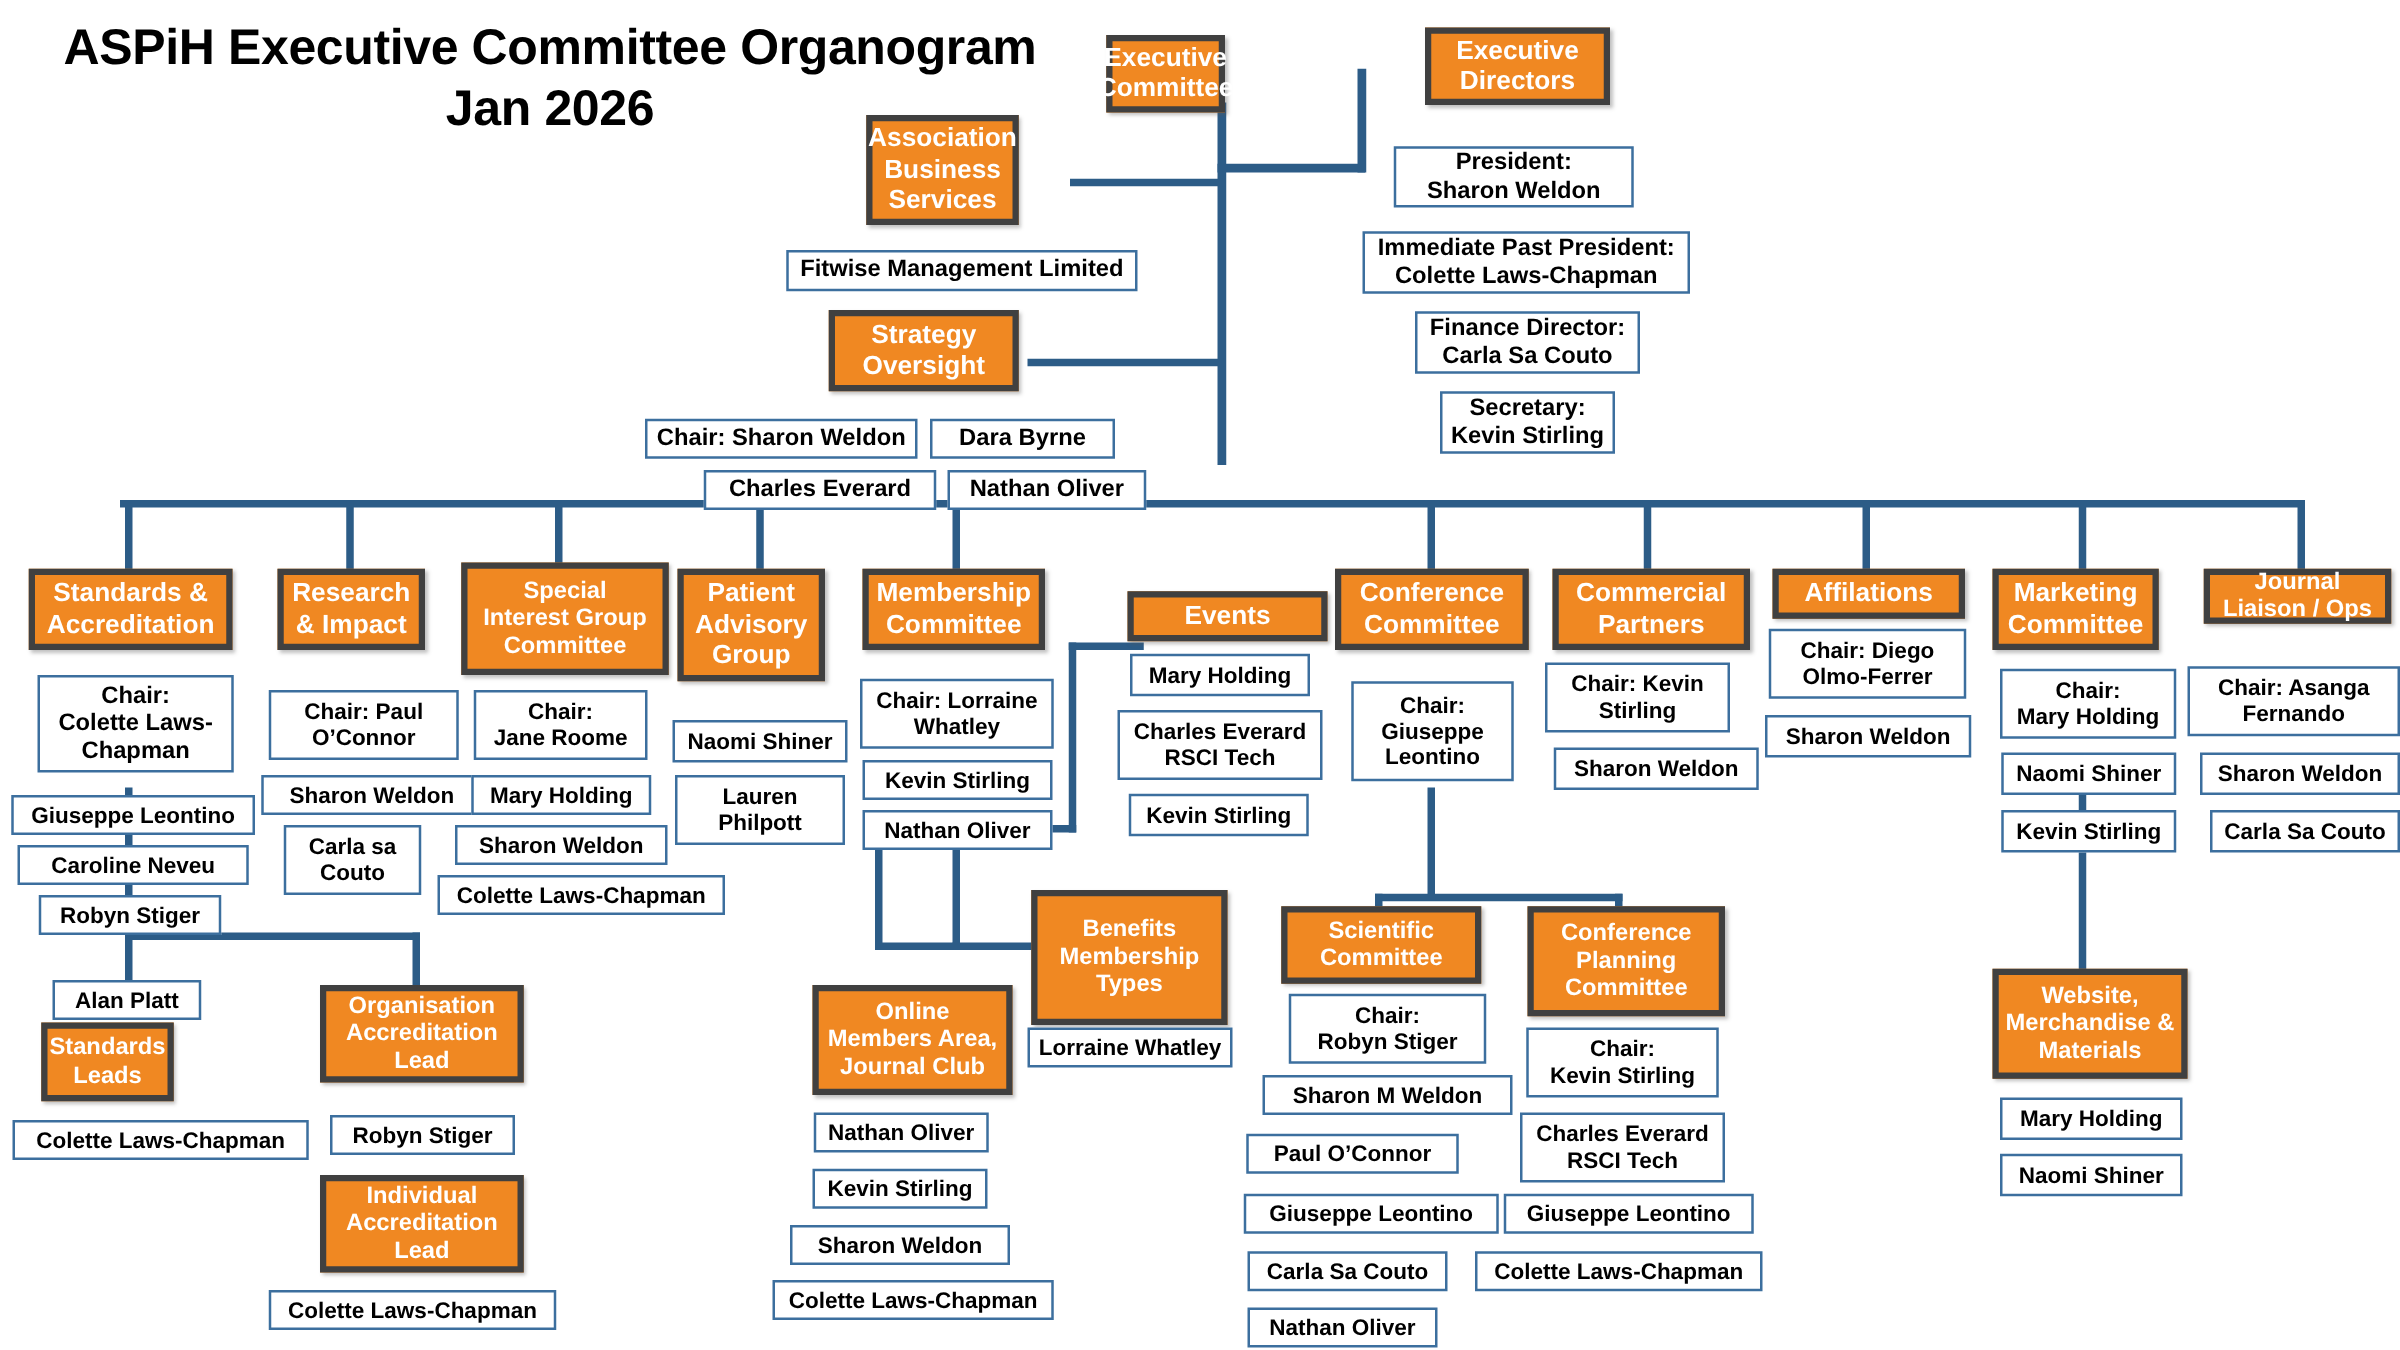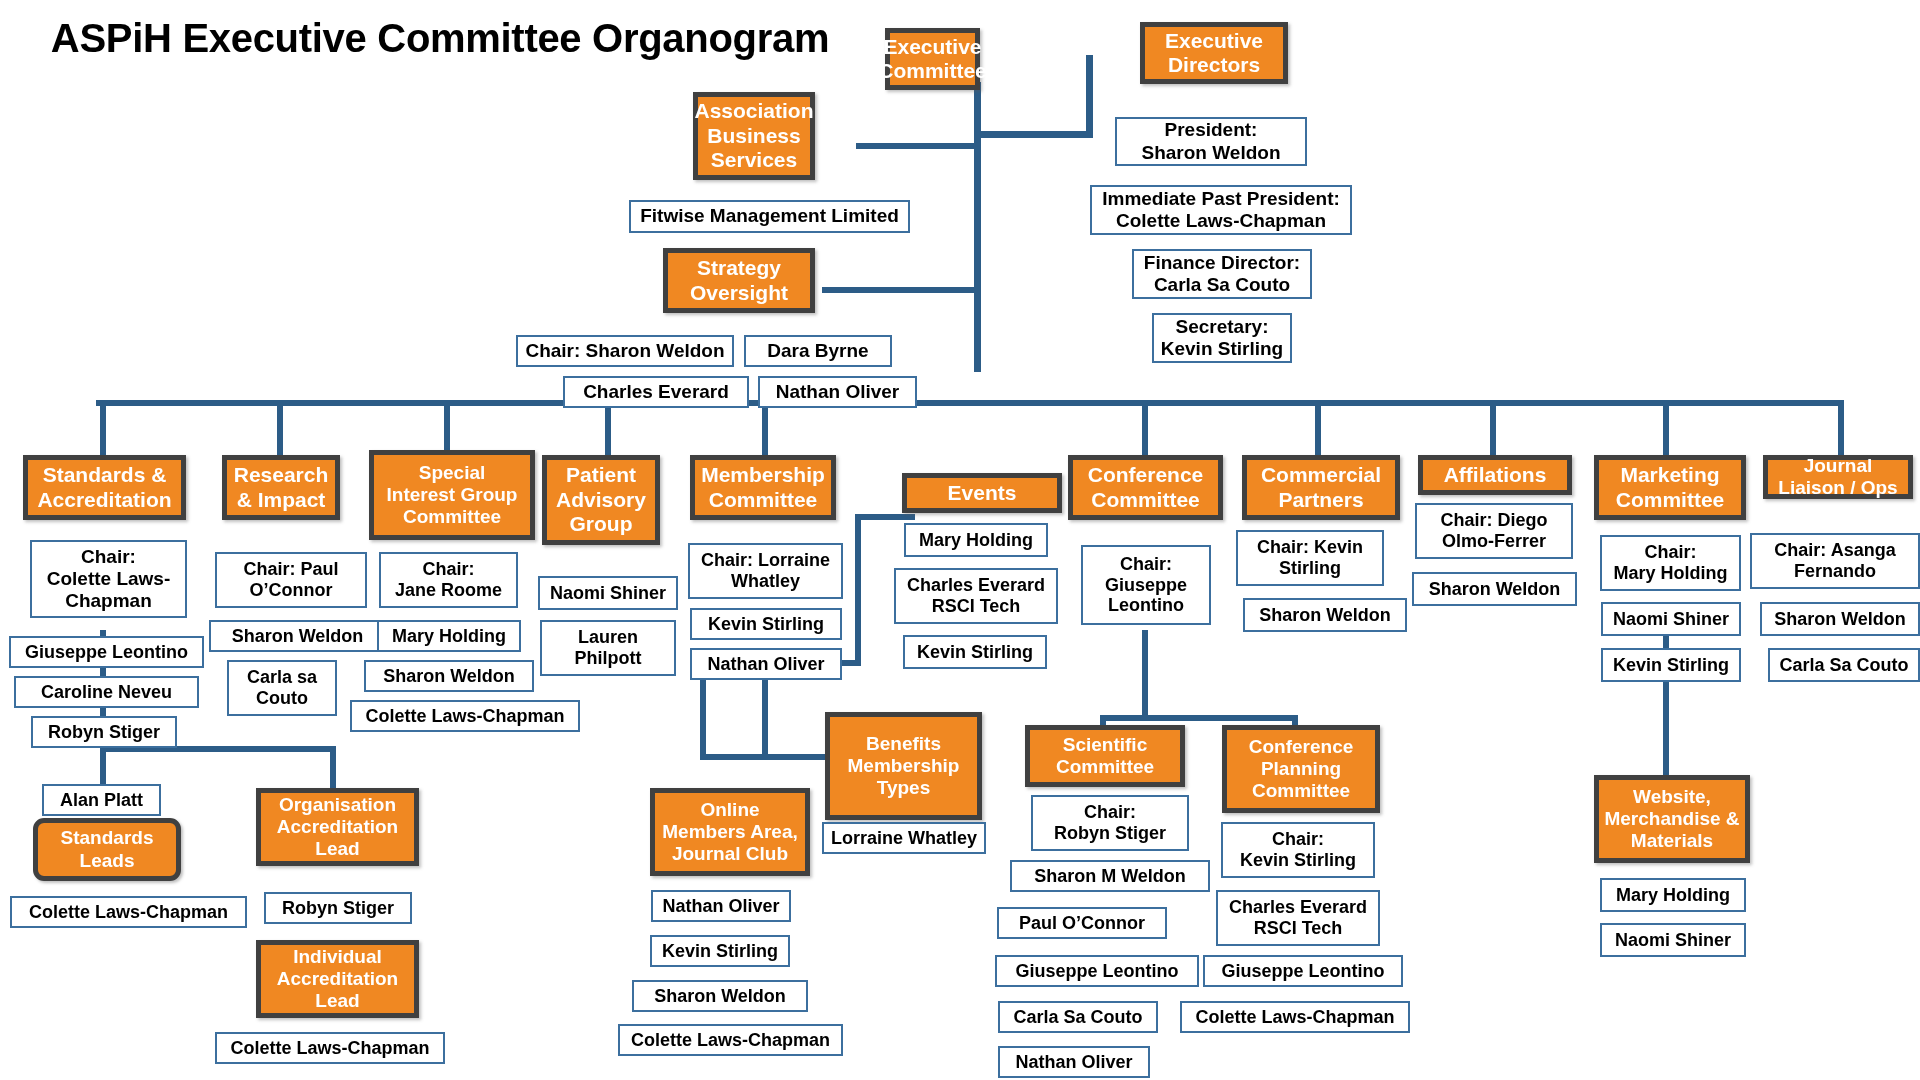--- a/index.html
+++ b/index.html
@@ -71,20 +71,21 @@
   .node.leaf.small { font-size: 18px; }
   .node.header.small { font-size: 19px; }
 </style>
 </head>
 <body>
 
 <div id="canvas">
 
   <div id="chart-title">
     <span>ASPiH Executive Committee  Organogram</span>
+    <span class="line2">Jan 2026</span>
   </div>
 
   <div class="conn" style="left:974px;top:82px;width:7px;height:290px;"></div>
 
   <div class="conn" style="left:974px;top:131px;width:118px;height:7px;"></div>
   <div class="conn" style="left:1086px;top:55px;width:7px;height:83px;"></div>
 
   <div class="conn" style="left:856px;top:143px;width:122px;height:6px;"></div>
 
   <div class="conn" style="left:822px;top:287px;width:157px;height:6px;"></div>
@@ -140,21 +141,21 @@
   <div class="node leaf" style="left:744px;top:335px;width:148px;height:32px;">Dara Byrne</div>
   <div class="node leaf" style="left:563px;top:376px;width:186px;height:32px;">Charles Everard</div>
   <div class="node leaf" style="left:758px;top:376px;width:159px;height:32px;">Nathan Oliver</div>
 
   <div class="node header" style="left:23px;top:455px;width:163px;height:65px;">Standards &amp;<br>Accreditation</div>
   <div class="node leaf" style="left:30px;top:540px;width:157px;height:78px;">Chair:<br>Colette Laws-<br>Chapman</div>
   <div class="node leaf small" style="left:9px;top:636px;width:195px;height:32px;">Giuseppe Leontino</div>
   <div class="node leaf small" style="left:14px;top:676px;width:185px;height:32px;">Caroline Neveu</div>
   <div class="node leaf small" style="left:31px;top:716px;width:146px;height:32px;">Robyn Stiger</div>
   <div class="node leaf small" style="left:42px;top:784px;width:119px;height:32px;">Alan Platt</div>
-  <div class="node header small" style="left:33px;top:818px;width:148px;height:63px;border-radius:11px;">Standards<br>Leads</div>
+  <div class="node header small" style="left:33px;top:818px;width:106px;height:63px;">Standards<br>Leads</div>
   <div class="node leaf small" style="left:10px;top:896px;width:237px;height:32px;">Colette Laws-Chapman</div>
 
   <div class="node header" style="left:222px;top:455px;width:118px;height:65px;">Research<br>&amp; Impact</div>
   <div class="node leaf small" style="left:215px;top:552px;width:152px;height:56px;">Chair: Paul<br>O’Connor</div>
   <div class="node leaf small" style="left:209px;top:620px;width:177px;height:32px;">Sharon Weldon</div>
   <div class="node leaf small" style="left:227px;top:660px;width:110px;height:56px;">Carla sa<br>Couto</div>
   <div class="node header small" style="left:256px;top:788px;width:163px;height:78px;">Organisation<br>Accreditation<br>Lead</div>
   <div class="node leaf small" style="left:264px;top:892px;width:148px;height:32px;">Robyn Stiger</div>
   <div class="node header small" style="left:256px;top:940px;width:163px;height:78px;">Individual<br>Accreditation<br>Lead</div>
   <div class="node leaf small" style="left:215px;top:1032px;width:230px;height:32px;">Colette Laws-Chapman</div>
@@ -206,21 +207,21 @@
   <div class="node leaf small" style="left:1180px;top:1001px;width:230px;height:32px;">Colette Laws-Chapman</div>
 
   <div class="node header" style="left:1242px;top:455px;width:158px;height:65px;">Commercial<br>Partners</div>
   <div class="node leaf small" style="left:1236px;top:530px;width:148px;height:56px;">Chair: Kevin<br>Stirling</div>
   <div class="node leaf small" style="left:1243px;top:598px;width:164px;height:34px;">Sharon Weldon</div>
 
   <div class="node header" style="left:1418px;top:455px;width:154px;height:40px;">Affilations</div>
   <div class="node leaf small" style="left:1415px;top:503px;width:158px;height:56px;">Chair: Diego<br>Olmo-Ferrer</div>
   <div class="node leaf small" style="left:1412px;top:572px;width:165px;height:34px;">Sharon Weldon</div>
 
-  <div class="node header" style="left:1594px;top:455px;width:152px;height:65px;">Marketing<br>Committee</div>
+  <div class="node header" style="left:1594px;top:455px;width:133px;height:65px;">Marketing<br>Committee</div>
   <div class="node leaf small" style="left:1600px;top:535px;width:141px;height:56px;">Chair:<br>Mary Holding</div>
   <div class="node leaf small" style="left:1601px;top:602px;width:140px;height:34px;">Naomi Shiner</div>
   <div class="node leaf small" style="left:1601px;top:648px;width:140px;height:34px;">Kevin Stirling</div>
   <div class="node header small" style="left:1594px;top:775px;width:156px;height:88px;">Website,<br>Merchandise &amp;<br>Materials</div>
   <div class="node leaf small" style="left:1600px;top:878px;width:146px;height:34px;">Mary Holding</div>
   <div class="node leaf small" style="left:1600px;top:923px;width:146px;height:34px;">Naomi Shiner</div>
 
   <div class="node header small" style="left:1763px;top:455px;width:150px;height:44px;">Journal<br>Liaison / Ops</div>
   <div class="node leaf small" style="left:1750px;top:533px;width:170px;height:56px;">Chair: Asanga<br>Fernando</div>
   <div class="node leaf small" style="left:1760px;top:602px;width:160px;height:34px;">Sharon Weldon</div>

